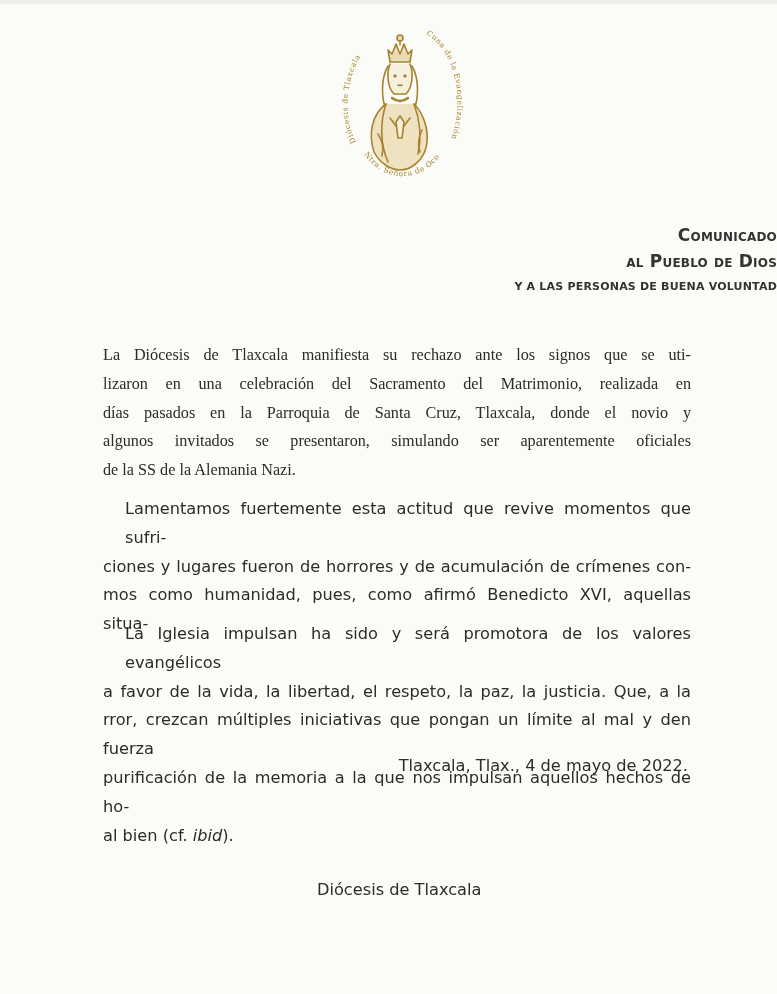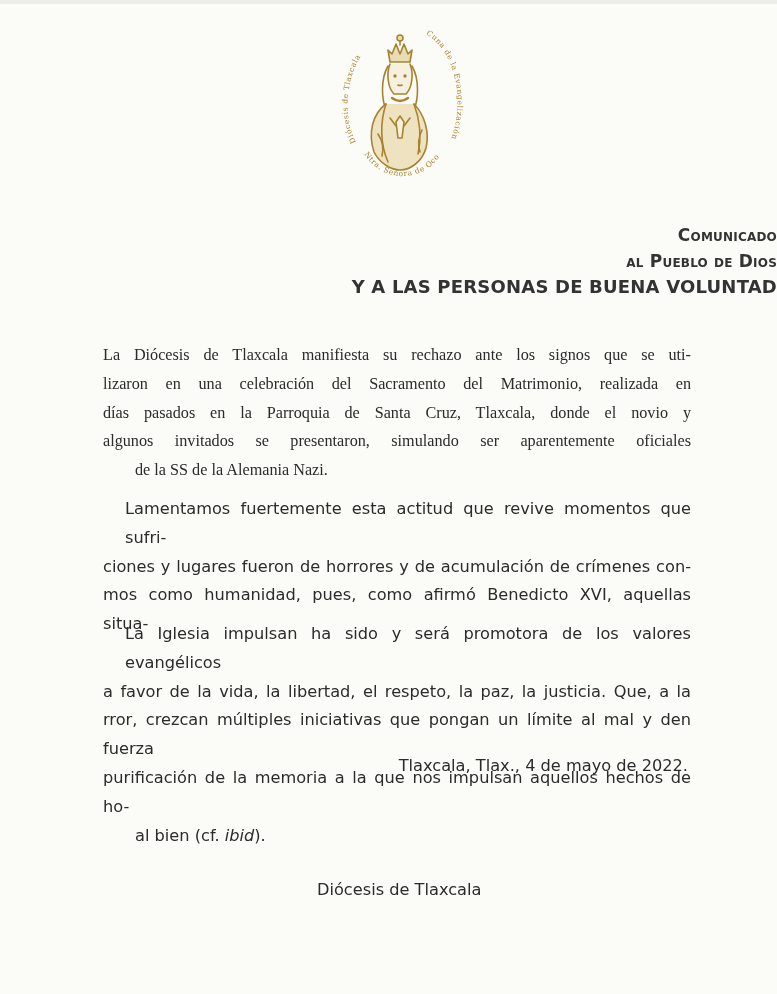--- a/index.html
+++ b/index.html
@@ -33,40 +33,40 @@
       position: absolute;
       left: 0;
       width: 777px;
       top: 222px;
       text-align: right;
       font-weight: bold;
       color: #333;
     }
     .title-line {
       display: block;
-      font-size: 18px;
+      font-size: 11px;
       line-height: 26px;
       letter-spacing: 0.2px;
     }
     .title-line.sc {
       font-variant: small-caps;
       font-size: 17px;
     }
     .body-text {
       position: absolute;
       left: 103px;
       width: 588px;
       font-size: 16.2px;
       line-height: 28.8px;
       color: #2b2b2b;
       text-align: justify;
       text-align-last: left;
     }
     .line { display: block; text-align: justify; text-align-last: justify; }
-    .line.last { text-align-last: left; margin-left: 32px; }
+    .line.last { text-align-last: left; }
     .p1 { top: 341px; font-family: Liberation Serif, serif; }
     .p2 { top: 495px; }
     .p3 { top: 620px; }
     .date {
       position: absolute;
       right: 89px;
       top: 756px;
       font-size: 16.2px;
       color: #2b2b2b;
     }

